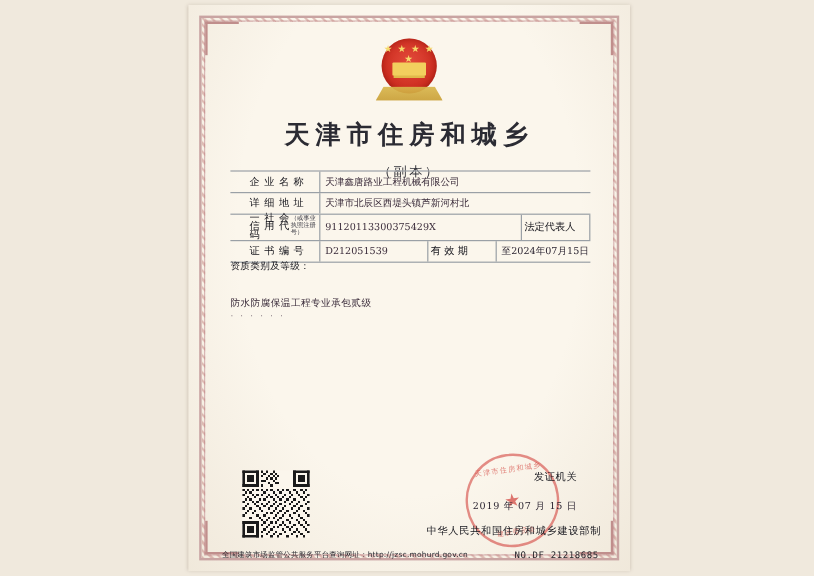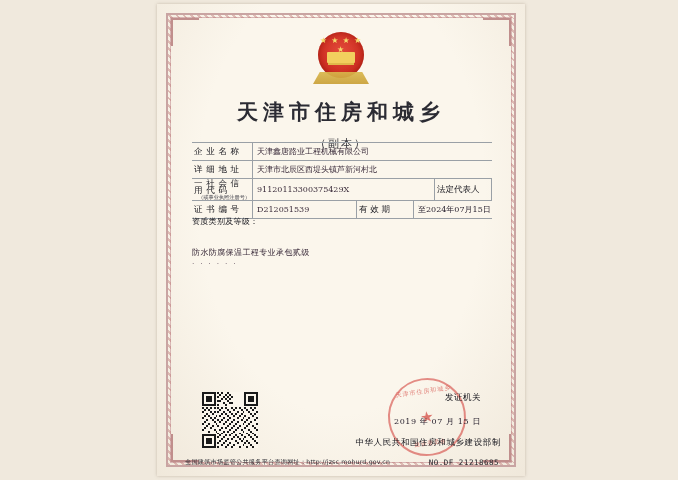--- a/index.html
+++ b/index.html
@@ -160,20 +160,21 @@
   .lbl {
     flex: 0 0 auto;
     width: 56px;
     display: flex;
     align-items: center;
     justify-content: space-between;
     font-size: 8.5px;
     letter-spacing: .5px;
     padding: 0 2px;
     color: #15151c;
+    margin-left: 14px;
   }
   .val {
     flex: 1 1 auto;
     display: flex;
     align-items: center;
     padding-left: 4px;
     font-family: "DejaVu Serif", serif;
     font-size: 8px;
     color: #2a2330;
   }
@@ -206,22 +207,22 @@
     font-size: 8px;
     color: #2a2330;
   }
   .lbl .sm {
     font-size: 5.2px;
     line-height: 6px;
     letter-spacing: 0;
     color: #3a3a44;
   }
   .lbl.stack {
-    flex-direction: column;
-    align-items: flex-end;
+    flex-direction: row;
+    align-items: flex-start;
     justify-content: center;
     line-height: 7px;
   }
   .row.tall { min-height: 21px; }
 
   
   .qual {
     position: absolute;
     left: 35px;
     top: 212px;

